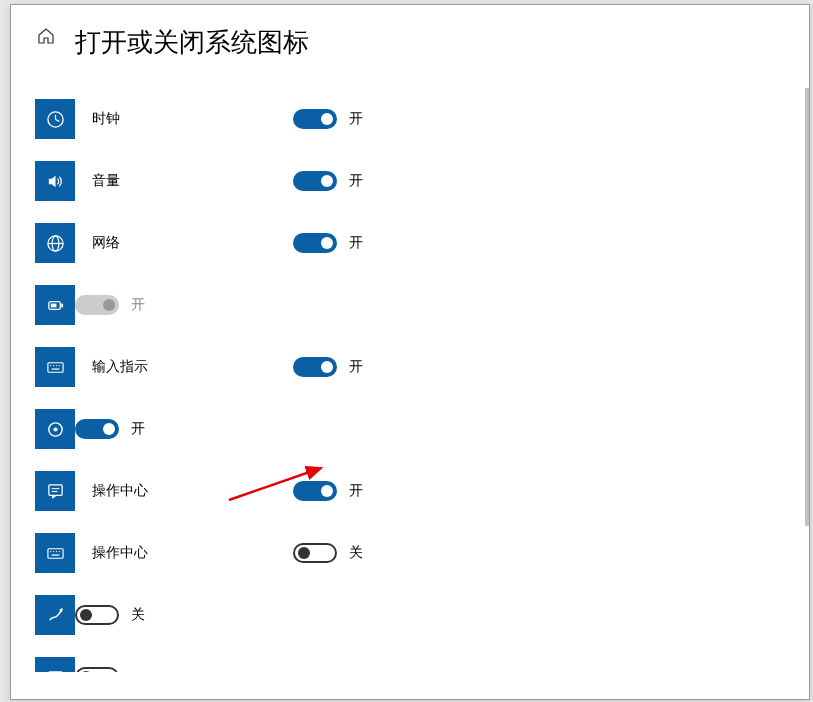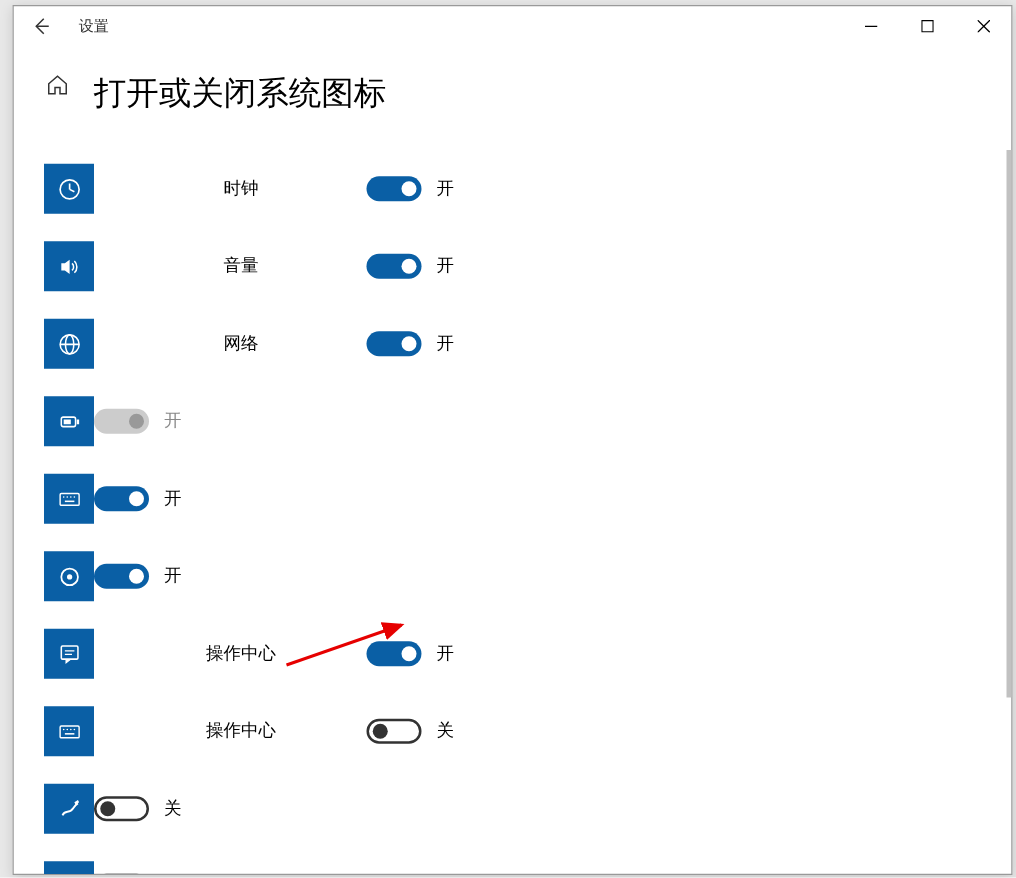--- a/index.html
+++ b/index.html
@@ -87,21 +87,20 @@
       align-items: center;
       justify-content: center;
       color: #fff;
       flex-shrink: 0;
     }
     .setting-label {
       flex: 0 0 218px;
       padding-left: 17px;
       font-size: 14px;
       color: #000;
-      text-align: center;
     }
     .toggle-wrap {
       display: flex;
       align-items: center;
       gap: 12px;
     }
     .toggle {
       width: 44px;
       height: 20px;
       border-radius: 10px;
@@ -166,49 +165,20 @@
       width: 4px;
       height: 438px;
       background: #c1c1c1;
     }
   </style>
 </head>
 <body>
 
 <div class="window">
 
-  <div class="titlebar">
-    <div class="titlebar-left">
-      <div class="back-btn">
-        <svg width="16" height="16" viewBox="0 0 16 16">
-          <path d="M10 2 L4 8 L10 14" stroke="#333" stroke-width="1.2" fill="none"></path>
-          <line x1="4" y1="8" x2="14" y2="8" stroke="#333" stroke-width="1.2"></line>
-        </svg>
-      </div>
-      <span class="title-text">设置</span>
-    </div>
-    <div class="win-controls">
-      <div class="win-btn">
-        <svg width="10" height="10" viewBox="0 0 10 10">
-            <line x1="0" y1="5" x2="10" y2="5" stroke="#000" stroke-width="1"></line>
-          </svg>
-      </div>
-      <div class="win-btn">
-        <svg width="10" height="10" viewBox="0 0 10 10">
-            <rect x="0.5" y="0.5" width="9" height="9" stroke="#000" stroke-width="1" fill="none"></rect>
-          </svg>
-      </div>
-      <div class="win-btn close">
-        <svg width="10" height="10" viewBox="0 0 10 10">
-            <line x1="0" y1="0" x2="10" y2="10" stroke="#000" stroke-width="1"></line>
-            <line x1="10" y1="0" x2="0" y2="10" stroke="#000" stroke-width="1"></line>
-          </svg>
-      </div>
-    </div>
-  </div>
 
   <div class="header">
     <div class="home-icon">
       <svg width="18" height="18" viewBox="0 0 18 18">
         <path d="M2 8 L9 2 L16 8 L16 16 L11 16 L11 11 L7 11 L7 16 L2 16 Z" stroke="#333" stroke-width="1.2" fill="none"></path>
       </svg>
     </div>
     <h1 class="page-title">打开或关闭系统图标</h1>
   </div>
 
@@ -273,20 +243,21 @@
           <div class="icon-box">
             <svg width="19" height="19" viewBox="0 0 20 20">
               <rect x="2" y="5" width="16" height="10" rx="1" stroke="#fff" stroke-width="1.2" fill="none"></rect>
               <circle cx="5" cy="8" r="0.7" fill="#fff"></circle>
               <circle cx="8" cy="8" r="0.7" fill="#fff"></circle>
               <circle cx="11" cy="8" r="0.7" fill="#fff"></circle>
               <circle cx="14" cy="8" r="0.7" fill="#fff"></circle>
               <rect x="6" y="11" width="8" height="1.3" fill="#fff"></rect>
             </svg>
           </div>
+          <div class="setting-label">输入指示</div>
           <div class="toggle-wrap">
             <div class="toggle on"></div>
             <span class="toggle-state">开</span>
           </div>
         </div>
         <div class="setting-row">
           <div class="icon-box">
             <svg width="19" height="19" viewBox="0 0 20 20">
               <circle cx="10" cy="10" r="7" stroke="#fff" stroke-width="1.5" fill="none"></circle>
               <circle cx="10" cy="10" r="2.2" fill="#fff"></circle>

